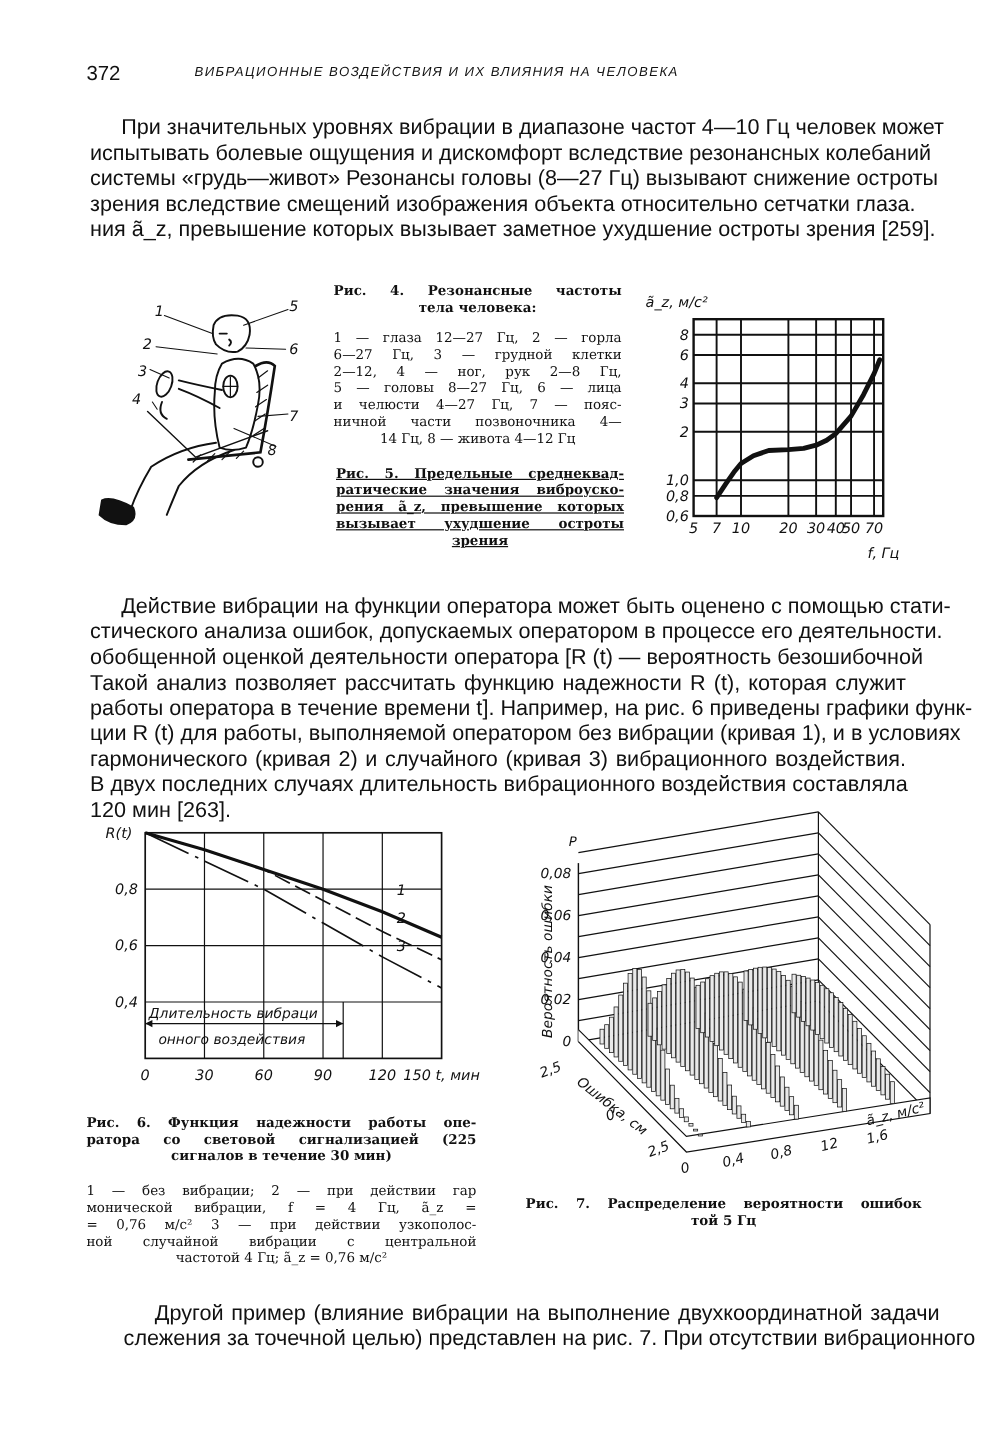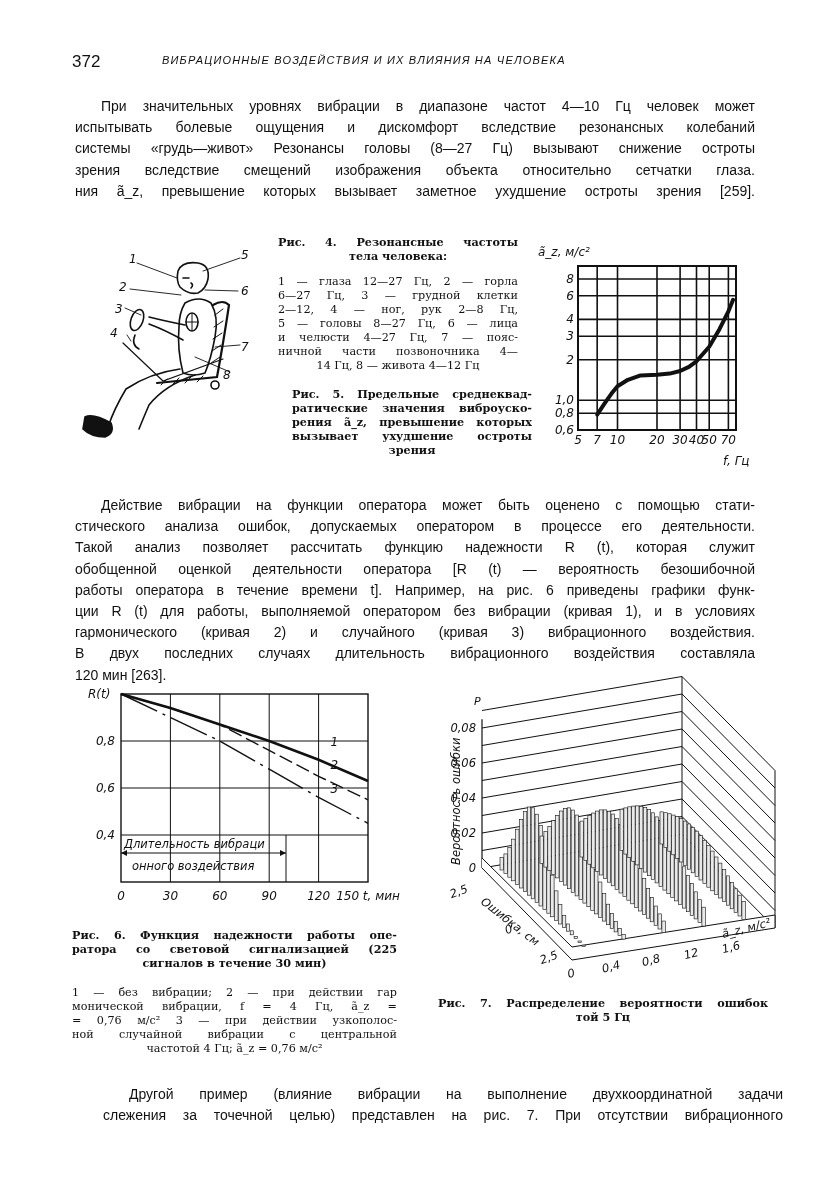--- a/index.html
+++ b/index.html
@@ -3,21 +3,21 @@
 <meta charset="utf-8">
 <style>
   html, body { margin:0; padding:0; background:#ffffff; }
   body { width:830px; height:1200px; position:relative; overflow:hidden; color:#111;
          font-family:"Liberation Serif", "DejaVu Serif", serif; }
   .abs { position:absolute; }
   .running-head { top:52px; left:72px; width:700px; height:24px; }
   .page-num { position:absolute; left:0; top:0; font-size:17px; font-family:"Liberation Sans", sans-serif; }
   .head-title { position:absolute; left:90px; top:2px; font-size:11px; font-style:italic; letter-spacing:1.2px;
                 font-family:"Liberation Sans", sans-serif; font-weight:normal; }
-  .para { position:absolute; left:75px; width:680px; font-size:14px; line-height:21.2px; text-align:justify;
+  .para { position:absolute; left:75px; width:680px; font-size:18px; line-height:21.2px; text-align:justify;
           font-family:"Liberation Sans", sans-serif; }
   .para .line { display:block; text-align:justify; text-align-last:justify; white-space:nowrap; }
   .para .line.last { text-align-last:left; }
   .indent { padding-left:26px; }
   .caption { position:absolute; font-family:"DejaVu Serif", serif; font-size:11.2px; line-height:14px; text-align:justify; }
   .caption .bold { font-weight:bold; }
   .caption .cl { display:block; text-align:justify; text-align-last:justify; white-space:nowrap; }
   .caption .cl.center { text-align:right; text-align-last:center; }
   svg text { font-family:"DejaVu Sans", sans-serif; font-style:italic; fill:#111; }
 </style>
@@ -82,21 +82,21 @@
   <span class="cl bold center">тела человека:</span>
   <span class="cl" style="margin-top:12px">1 — глаза 12—27 Гц, 2 — горла</span>
   <span class="cl">6—27 Гц, 3 — грудной клетки</span>
   <span class="cl">2—12, 4 — ног, рук 2—8 Гц,</span>
   <span class="cl">5 — головы 8—27 Гц, 6 — лица</span>
   <span class="cl">и челюсти 4—27 Гц, 7 — пояс-</span>
   <span class="cl">ничной части позвоночника 4—</span>
   <span class="cl center">14 Гц, 8 — живота 4—12 Гц</span>
 </div>
 
-<div class="caption" style="left:292px;top:387px;width:240px;">
+<div class="caption" style="left:280px;top:387px;width:240px;text-decoration:underline;">
   <span class="cl bold">Рис. 5. Предельные среднеквад-</span>
   <span class="cl bold">ратические значения виброуско-</span>
   <span class="cl bold">рения ã_z, превышение которых</span>
   <span class="cl bold">вызывает ухудшение остроты</span>
   <span class="cl bold center">зрения</span>
 </div>
 
 <svg id="fig5" class="abs" style="left:530px;top:240px;" width="250" height="230">
   <text id="fig5-ylabel" x="8" y="16" font-size="12">ã_z, м/с²</text>
   <text id="fig5-xlabel" x="193" y="225" font-size="12">f, Гц</text>
@@ -136,22 +136,22 @@
       <text x="44" y="43.00753643878713" font-size="12" text-anchor="end">8</text>
     </g>
   <g id="fig5-series">
       <path d="M67.2 174.7 L74.8 163.2 L81.5 153.6 L87.5 146.3 L97.9 139.8 L110.6 135.4 L127.0 134.7 L139.7 133.6 L150.1 131.0 L158.9 126.9 L166.5 121.3 L179.2 106.8 L189.6 88.9 L198.4 71.3 L203.1 59.8" fill="none" stroke="#111" stroke-width="4" stroke-linecap="round" stroke-linejoin="round"></path>
     </g>
 </svg>
 
 <div class="para" style="top:495px;">
   <span class="line indent">Действие вибрации на функции оператора может быть оценено с помощью стати-</span>
   <span class="line">стического анализа ошибок, допускаемых оператором в процессе его деятельности.</span>
+  <span class="line">обобщенной оценкой деятельности оператора [R (t) — вероятность безошибочной</span>
   <span class="line">Такой анализ позволяет рассчитать функцию надежности R (t), которая служит</span>
-  <span class="line">обобщенной оценкой деятельности оператора [R (t) — вероятность безошибочной</span>
   <span class="line">работы оператора в течение времени t]. Например, на рис. 6 приведены графики функ-</span>
   <span class="line">ции R (t) для работы, выполняемой оператором без вибрации (кривая 1), и в условиях</span>
   <span class="line">гармонического (кривая 2) и случайного (кривая 3) вибрационного воздействия.</span>
   <span class="line">В двух последних случаях длительность вибрационного воздействия составляла</span>
   <span class="line last">120 мин [263].</span>
 </div>
 
 <svg id="fig6" class="abs" style="left:60px;top:680px;" width="340" height="225">
   <text id="fig6-ylabel" x="28" y="18" font-size="12">R(t)</text>
   <g id="fig6-grid">

